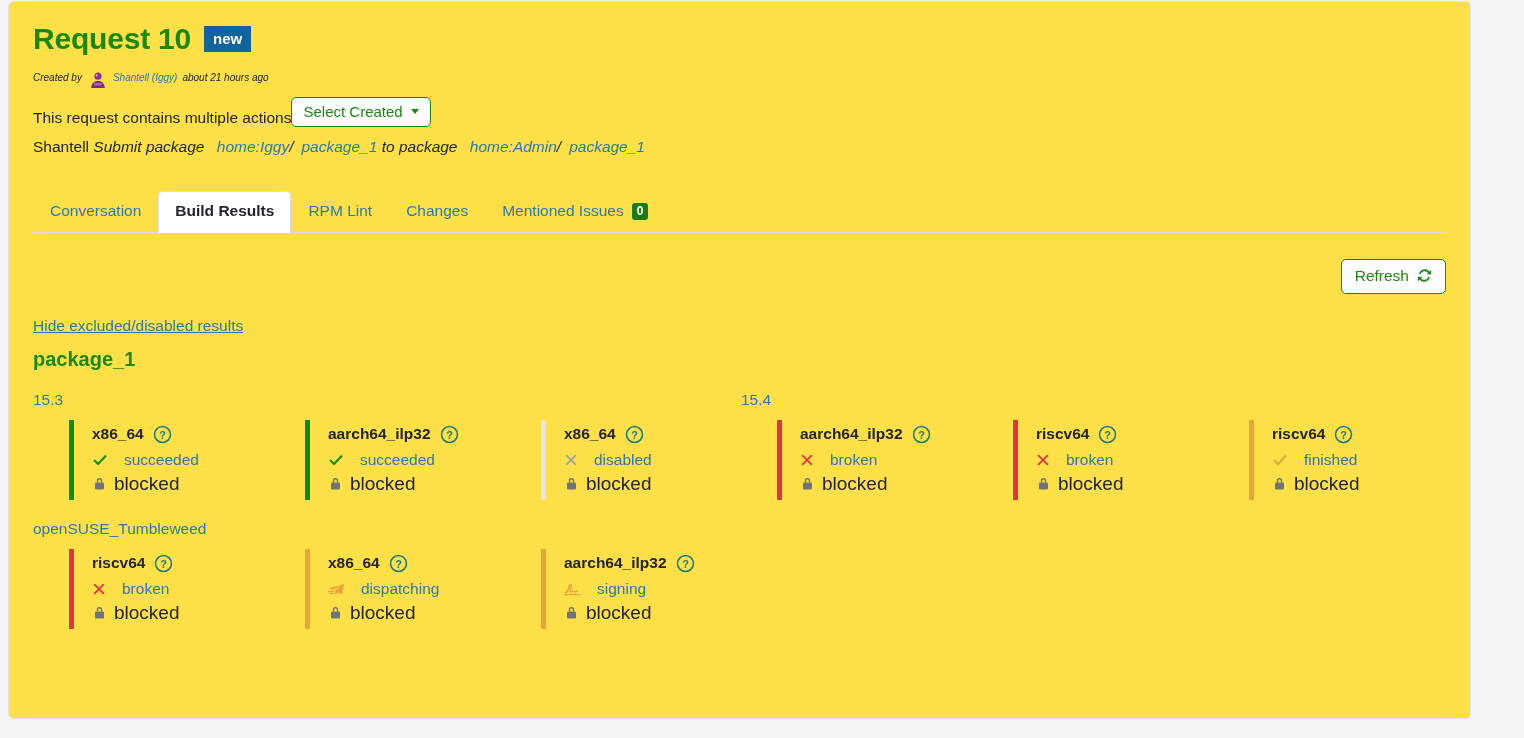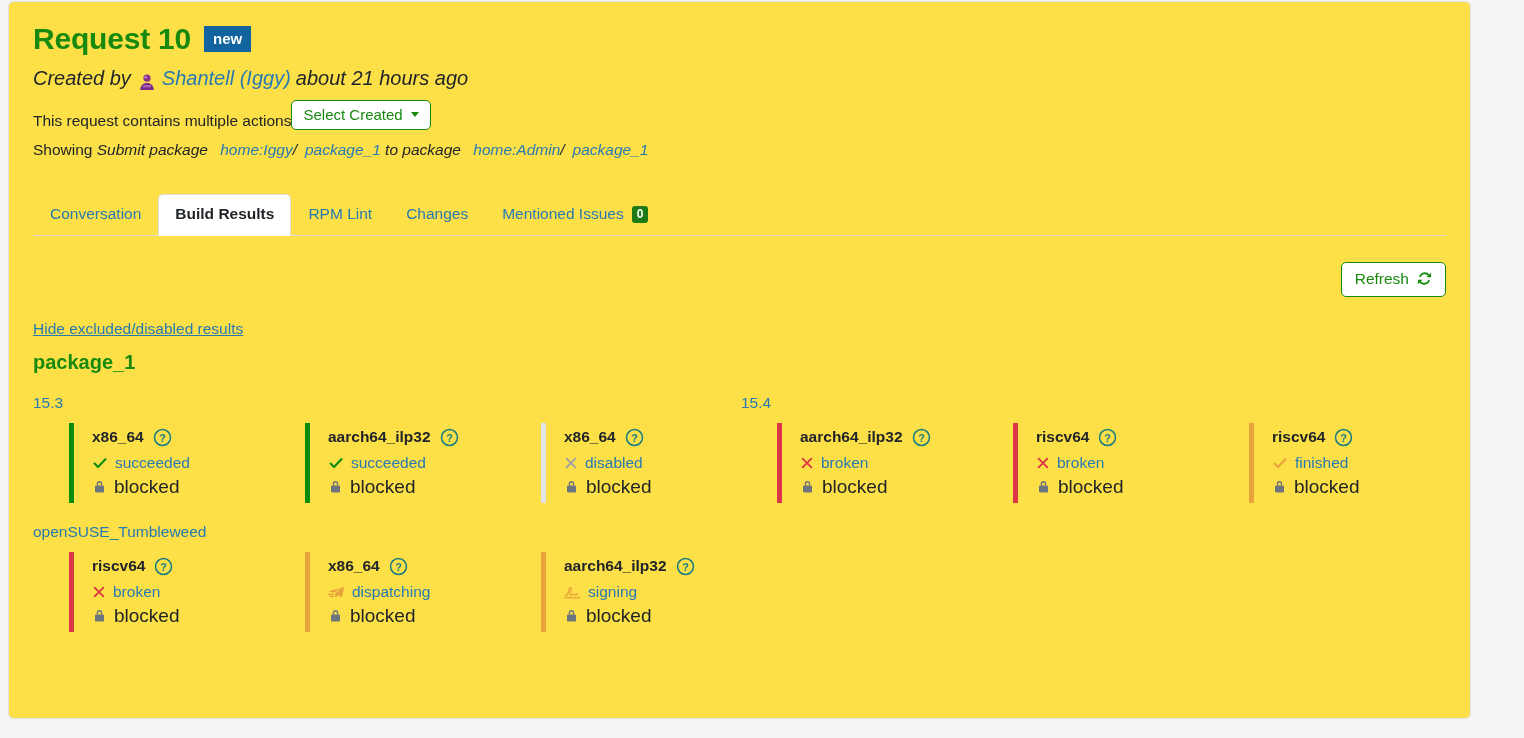--- a/index.html
+++ b/index.html
@@ -31,21 +31,21 @@
   }
   .state-badge {
     display: inline-block;
     background: #12649e; color: #ffffff;
     font-size: 15px; font-weight: bold;
     padding: 5px 9px 6px 9px; border-radius: 0;
     line-height: 1;
   }
   .created-line {
     margin-top: 13px;
-    font-size: 20px; font-style: italic; color: #212529;
+    font-size: 10px; font-style: italic; color: #212529;
     display: flex; align-items: center; gap: 0px;
   }
   .created-line .lbl { margin-right: 6px; }
   .avatar {
     width: 20px; height: 20px; display: inline-block;
     margin-right: 5px; position: relative; top: 3px;
   }
   .author-link { color: #2779b3; font-style: italic; }
   .ago { margin-left: 5px; }
 
@@ -148,21 +148,21 @@
   .card.amber  { border-left-color: #e8a33c; }
   .card.gray   { border-left-color: #e2e4e6; }
 
   .card-head {
     display: flex; align-items: center; gap: 9px;
     margin-bottom: 6px;
   }
   .arch { font-size: 15.5px; font-weight: bold; color: #212529; }
   .help-icon { cursor: pointer; display: inline-flex; }
   .status-row {
-    display: flex; align-items: center; gap: 7px;
+    display: flex; align-items: center; gap: 16px;
     margin-bottom: 4px; height: 20px;
   }
   .status-text { font-size: 15.5px; color: #2779b3; cursor: pointer; }
   .blocked-row { display: flex; align-items: center; gap: 7px; height: 20px; }
   .blocked-text { font-size: 19px; color: #212529; }
   .ico { display: inline-flex; align-items: center; justify-content: center; }
 </style>
 </head>
 <body>
 
@@ -191,21 +191,21 @@
 
     <div class="actions-line">
       <span>This request contains multiple actions</span>
       <button class="btn-select-action">
         <span>Select Created</span>
         <span class="caret"></span>
       </button>
     </div>
 
     <div class="showing-line">
-      <span>Showing</span>
+      <span>Shantell</span>
       <span class="it">Submit package</span>
       <a href="#">home:Iggy</a><span class="sep">/</span><a href="#">package_1</a>
       <span class="it">to package</span>
       <a href="#">home:Admin</a><span class="sep">/</span><a href="#">package_1</a>
     </div>
   </div>
 
   <div class="tabs" id="tabs">
       <div class="tab">
         <span>Conversation</span>

